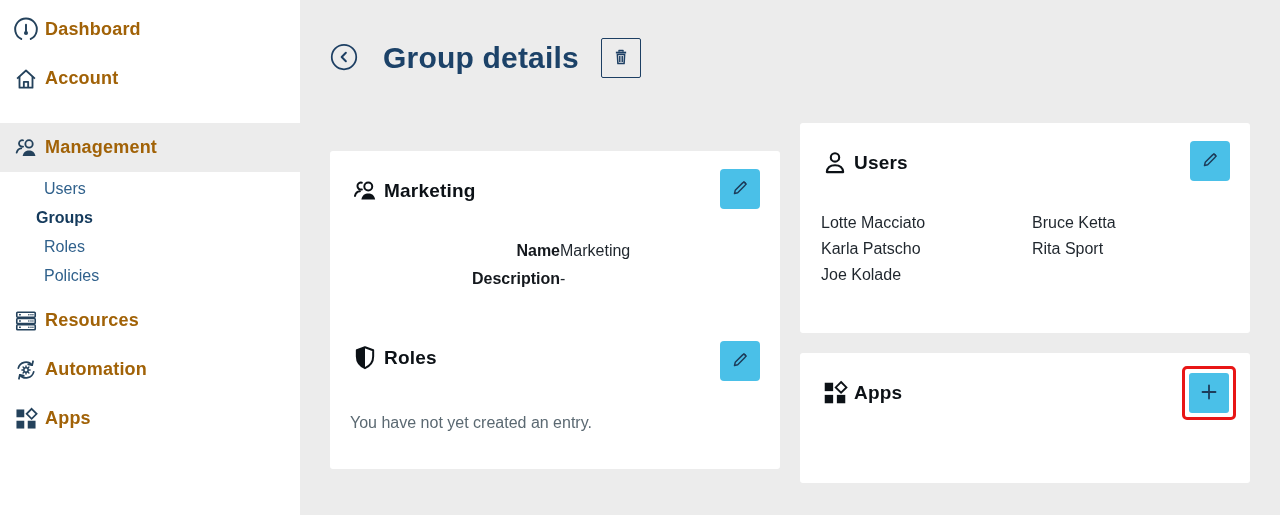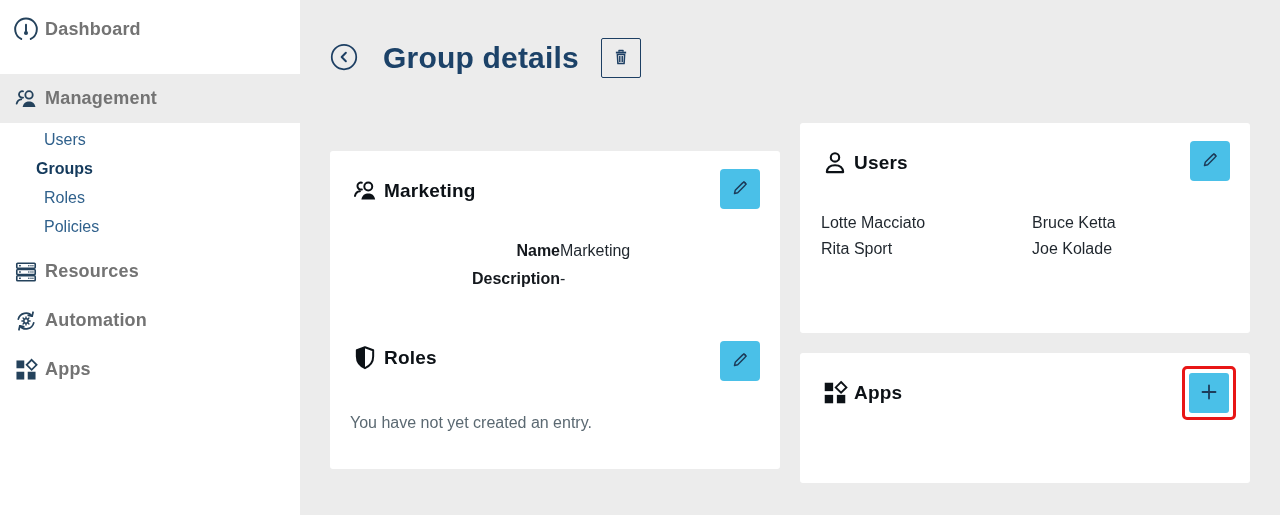--- a/index.html
+++ b/index.html
@@ -10,21 +10,21 @@
     display:flex; background:#ececec;
   }
 
   
   .sidebar { width:300px; height:515px; flex:none; background:#ffffff; padding-top:5px; }
   .nav-item { height:49px; display:flex; align-items:center; padding-left:13px; cursor:pointer; }
   .nav-item.active { background:#ececec;margin-top:20px; }
   .nav-icon { width:26px; height:26px; margin-right:6px; flex:none; color:#24425c;
               display:flex; align-items:center; justify-content:center; }
   .nav-icon svg { width:26px; height:26px; }
-  .nav-label { font-size:18px; font-weight:600; color:#737373; letter-spacing:.2px; }
+  .nav-label { font-size:18px; font-weight:600; color:#a16207; letter-spacing:.2px; }
   .subnav { padding:2px 0 6px 0; background:#fff; }
   .subnav-item { height:29px; display:flex; align-items:center; padding-left:44px;
                  font-size:16px; color:#30618c; cursor:pointer; }
   .subnav-item.active { color:#143a5c; font-weight:700;padding-left:36px; }
 
   
   .main { flex:1; position:relative; background:#ececec; }
 
   .page-header { position:absolute; top:38px; left:30px; height:40px; display:flex; align-items:center;justify-content:flex-end; }
   .back-btn { width:28px; height:28px; padding:0; border:none; background:transparent;
@@ -79,20 +79,30 @@
     <span class="nav-icon">
       <svg viewBox="0 0 24 24" fill="none" stroke="currentColor" stroke-width="1.8" stroke-linecap="round">
         <path d="M7.6 20.3 A10 10 0 1 1 16.4 20.3"></path>
         <path d="M12 7.2 V13"></path>
         <circle cx="12" cy="14.8" r="1.9" fill="currentColor" stroke="none"></circle>
       </svg>
     </span>
     <span class="nav-label">Dashboard</span>
   </div>
 
+  <div class="nav-item">
+    <span class="nav-icon">
+      <svg viewBox="0 0 24 24" fill="none" stroke="currentColor" stroke-width="1.7" stroke-linejoin="round">
+        <path d="M3.8 11.6 L12 4.2 L20.2 11.6"></path>
+        <path d="M6 9.8 V20 H18 V9.8"></path>
+        <path d="M10 20 V14.6 H14 V20"></path>
+      </svg>
+    </span>
+    <span class="nav-label">Account</span>
+  </div>
 
   <div class="nav-item active">
     <span class="nav-icon">
       <svg viewBox="0 0 24 24" fill="none" stroke="currentColor" stroke-width="1.7">
         <path d="M9.3 4.9 A3 3 0 1 0 9.3 10.7" stroke-linecap="round"></path>
         <path d="M3.4 16.3 C4 13.6 5.6 12.5 7.6 12.3" stroke-linecap="round"></path>
         <circle cx="14.8" cy="8.2" r="3.4"></circle>
         <path d="M8.9 19.3 C9.6 15.6 11.9 14.2 14.8 14.2 C17.7 14.2 20 15.6 20.7 19.3 Z" fill="currentColor" stroke="none"></path>
       </svg>
     </span>
@@ -241,20 +251,21 @@
       <span>
         <svg viewBox="0 0 24 24" fill="none" stroke="currentColor" stroke-width="1.6" stroke-linejoin="round" stroke-linecap="round">
           <path d="M6.8 14.5 L14.9 6.4 A1.9 1.9 0 0 1 17.6 9.1 L9.5 17.2 L6 18 L6.8 14.5 Z"></path>
           <path d="M16.2 5.1 L18.9 7.8" stroke-width="1.2"></path>
         </svg>
       </span>
     </button>
     <div class="members">
       <span class="member">Lotte Macciato</span>
       <span class="member">Bruce Ketta</span>
+      <span class="member">Karla Patscho</span>
       <span class="member">Rita Sport</span>
       <span class="member">Joe Kolade</span>
     </div>
   </section>
 
   <section class="card" id="card-roles">
     <div class="card-head">
       <span class="card-icon">
         <svg viewBox="0 0 24 24" fill="none" stroke="currentColor" stroke-width="1.7" stroke-linejoin="round">
           <path d="M12 2.8 L19 5.4 V10.8 C19 15.6 16.1 18.9 12 20.7 C7.9 18.9 5 15.6 5 10.8 V5.4 Z"></path>

